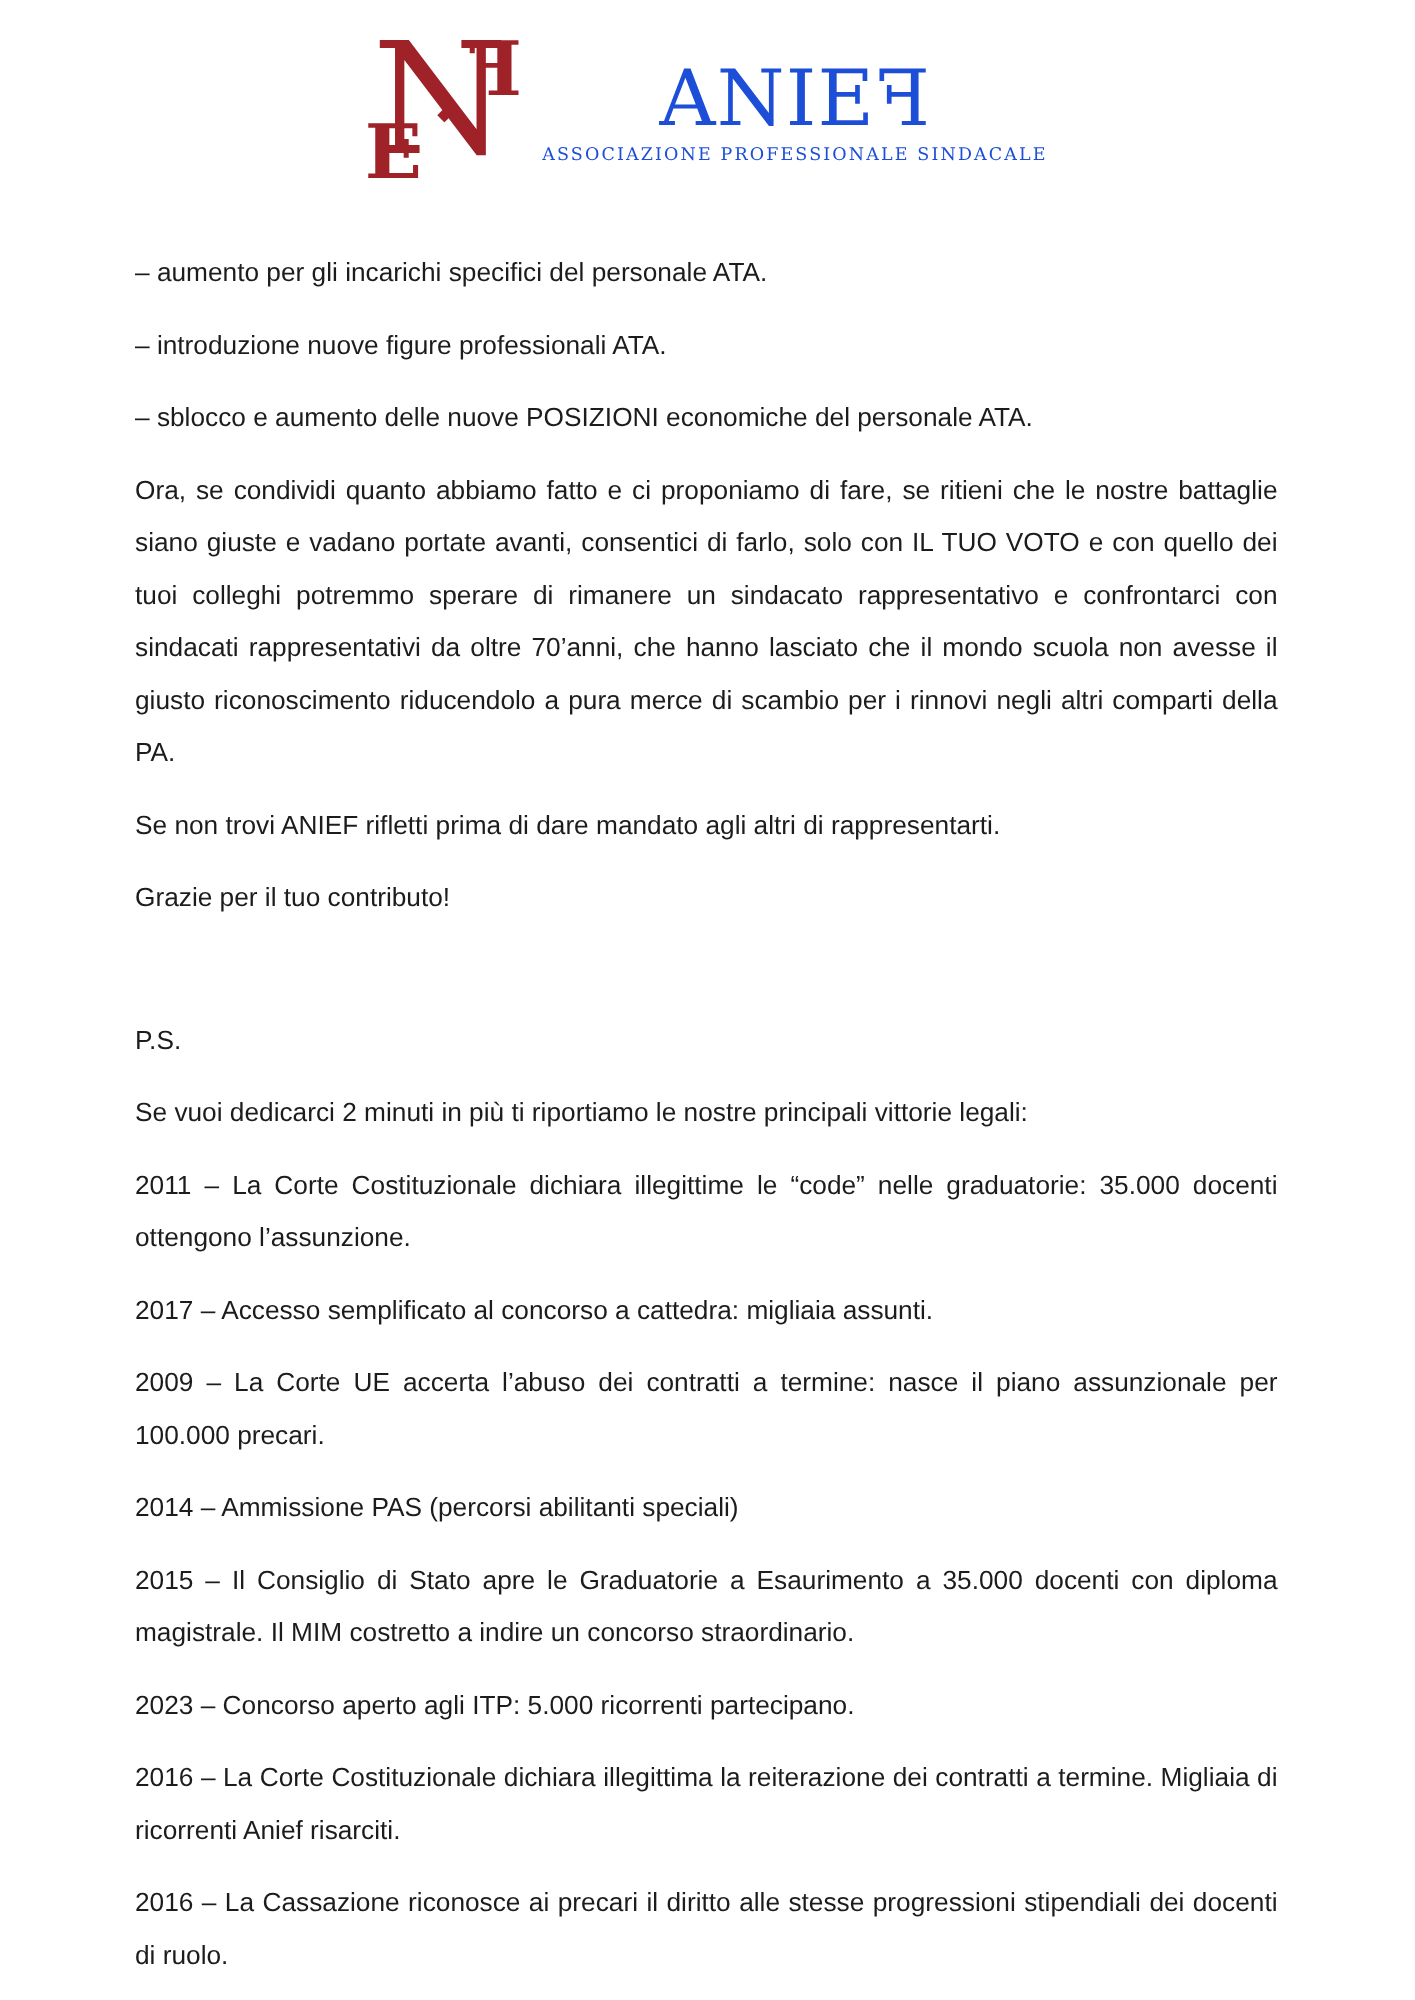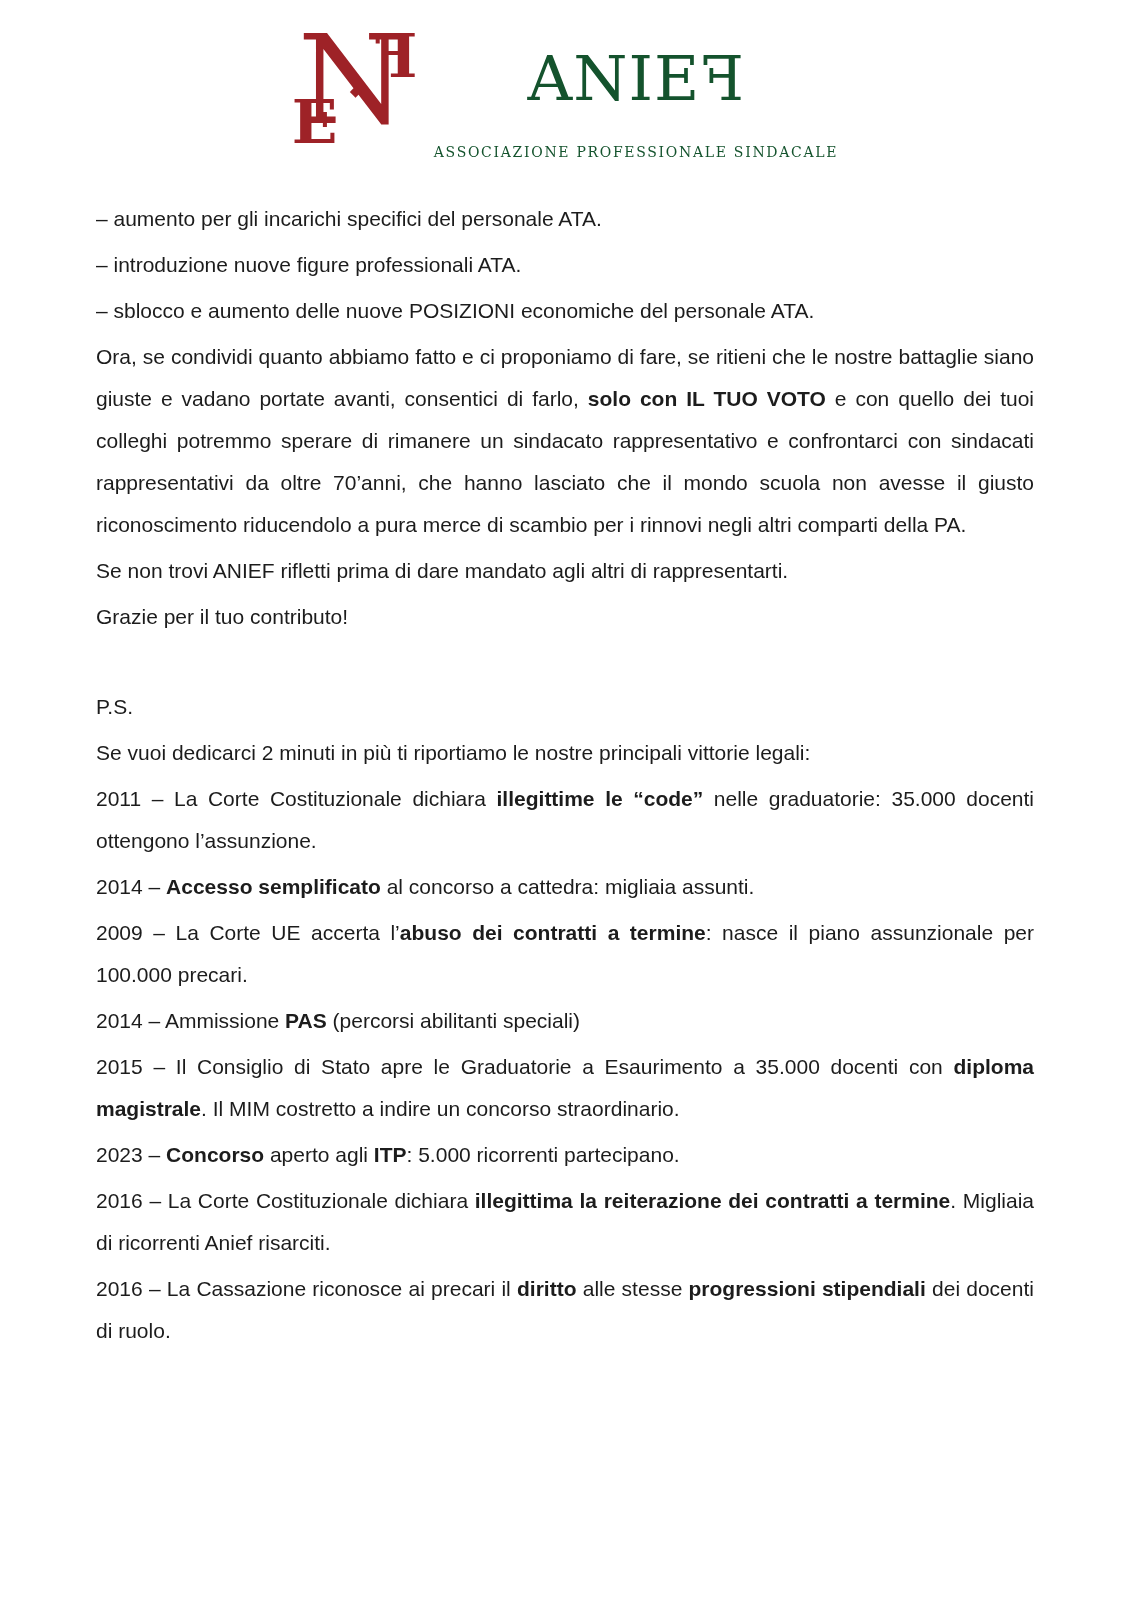--- a/index.html
+++ b/index.html
@@ -85,59 +85,59 @@
   }
 
   
   .content {
     margin: 36px 94px 0 92px;
     font-size: 21px;
     line-height: 42px;
     text-align: justify;
   }
   .content p.line {
-    margin: 4px;
+    margin: 16px;
   }
   .content .b {
-    font-weight: 700;
+    font-weight: 400;
   }
   .content .gap {
     height: 40px;
   }
 </style>
 </head>
 <body>
 
 <div class="header">
   <div class="monogram" style="color: rgb(158, 34, 39);">
     <span class="mg-big">N</span>
     <span class="mg-bl">E</span>
     <span class="mg-tr">F</span>
     <span class="mg-dot">◆</span>
   </div>
-  <div class="wordmark" style="color: #14532d; gap: 28px;">
+  <div class="wordmark" style="color: #1d4ed8;">
     <div class="brand">
       <span id="brand-main">ANIE</span>
         <span class="flip-f">F</span>
     </div>
     <div class="brand-sub">ASSOCIAZIONE PROFESSIONALE SINDACALE</div>
   </div>
 </div>
 
 <div class="content" id="doc-body">
     <p class="line"><span>– aumento per gli incarichi specifici del personale ATA.</span></p>
     <p class="line"><span>– introduzione nuove figure professionali ATA.</span></p>
     <p class="line"><span>– sblocco e aumento delle nuove POSIZIONI economiche del personale ATA.</span></p>
     <p class="line"><span>Ora, se condividi quanto abbiamo fatto e ci proponiamo di fare, se ritieni che le nostre battaglie siano giuste e vadano portate avanti, consentici di farlo, </span><span class="b">solo con IL TUO VOTO</span><span> e con quello dei tuoi colleghi potremmo sperare di rimanere un sindacato rappresentativo e confrontarci con sindacati rappresentativi da oltre 70’anni, che hanno lasciato che il mondo scuola non avesse il giusto riconoscimento riducendolo a pura merce di scambio per i rinnovi negli altri comparti della PA.</span></p>
     <p class="line"><span>Se non trovi ANIEF rifletti prima di dare mandato agli altri di rappresentarti.</span></p>
     <p class="line"><span>Grazie per il tuo contributo!</span></p>
     <div class="gap"></div>
     <p class="line"><span>P.S.</span></p>
     <p class="line"><span>Se vuoi dedicarci 2 minuti in più ti riportiamo le nostre principali vittorie legali:</span></p>
     <p class="line"><span>2011 – La Corte Costituzionale dichiara </span><span class="b">illegittime le “code”</span><span> nelle graduatorie: 35.000 docenti ottengono l’assunzione.</span></p>
-    <p class="line"><span>2014 – </span><span class="b">Accesso semplificato</span><span> al concorso a cattedra: migliaia assunti.</span></p>
+    <p class="line"><span>2017 – </span><span class="b">Accesso semplificato</span><span> al concorso a cattedra: migliaia assunti.</span></p>
     <p class="line"><span>2009 – La Corte UE accerta l’</span><span class="b">abuso dei contratti a termine</span><span>: nasce il piano assunzionale per 100.000 precari.</span></p>
     <p class="line"><span>2014 – Ammissione </span><span class="b">PAS</span><span> (percorsi abilitanti speciali)</span></p>
     <p class="line"><span>2015 – Il Consiglio di Stato apre le Graduatorie a Esaurimento a 35.000 docenti con </span><span class="b">diploma magistrale</span><span>. Il MIM costretto a indire un concorso straordinario.</span></p>
     <p class="line"><span>2023 – </span><span class="b">Concorso</span><span> aperto agli </span><span class="b">ITP</span><span>: 5.000 ricorrenti partecipano.</span></p>
     <p class="line"><span>2016 – La Corte Costituzionale dichiara </span><span class="b">illegittima la reiterazione dei contratti a termine</span><span>. Migliaia di ricorrenti Anief risarciti.</span></p>
     <p class="line"><span>2016 – La Cassazione riconosce ai precari il </span><span class="b">diritto</span><span> alle stesse </span><span class="b">progressioni stipendiali</span><span> dei docenti di ruolo.</span></p>
   </div>
 
 </body></html>

